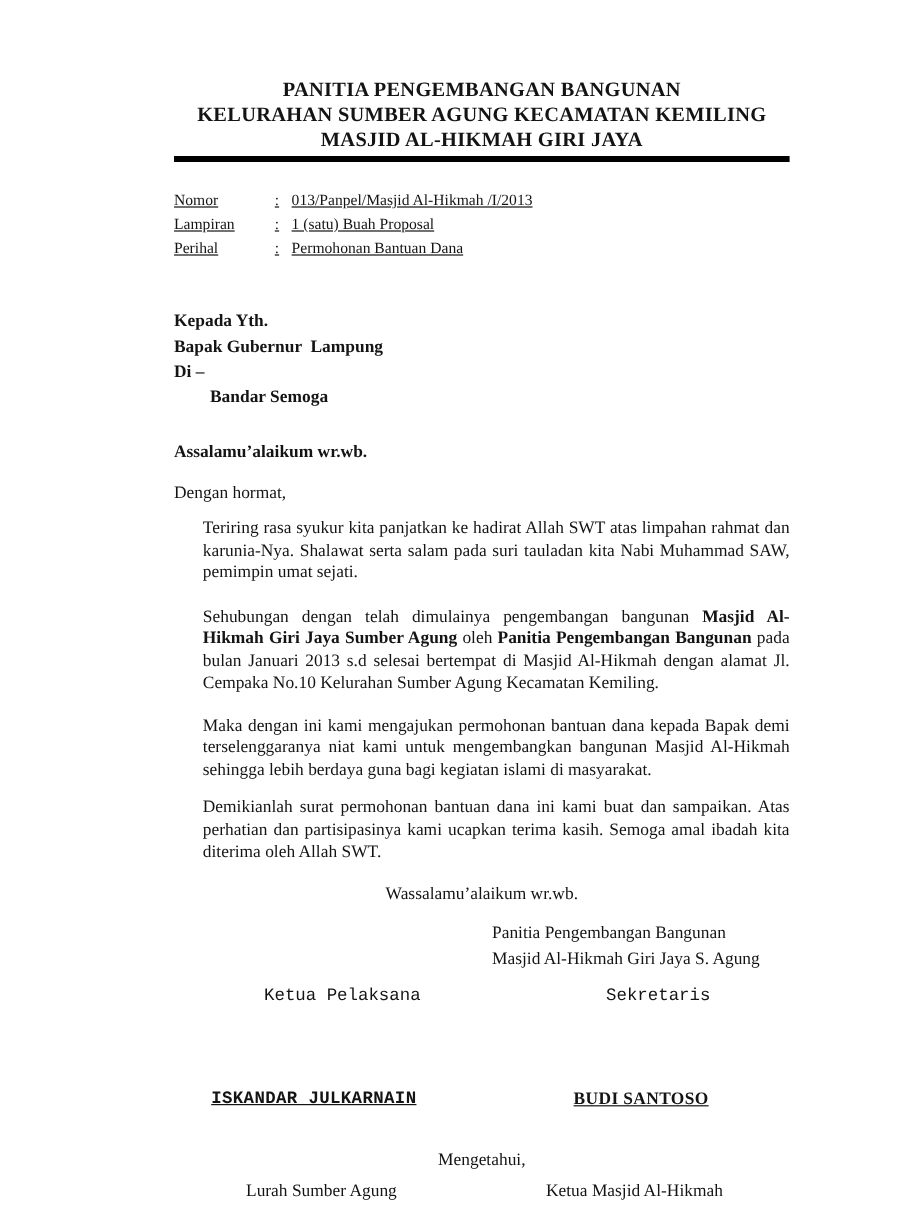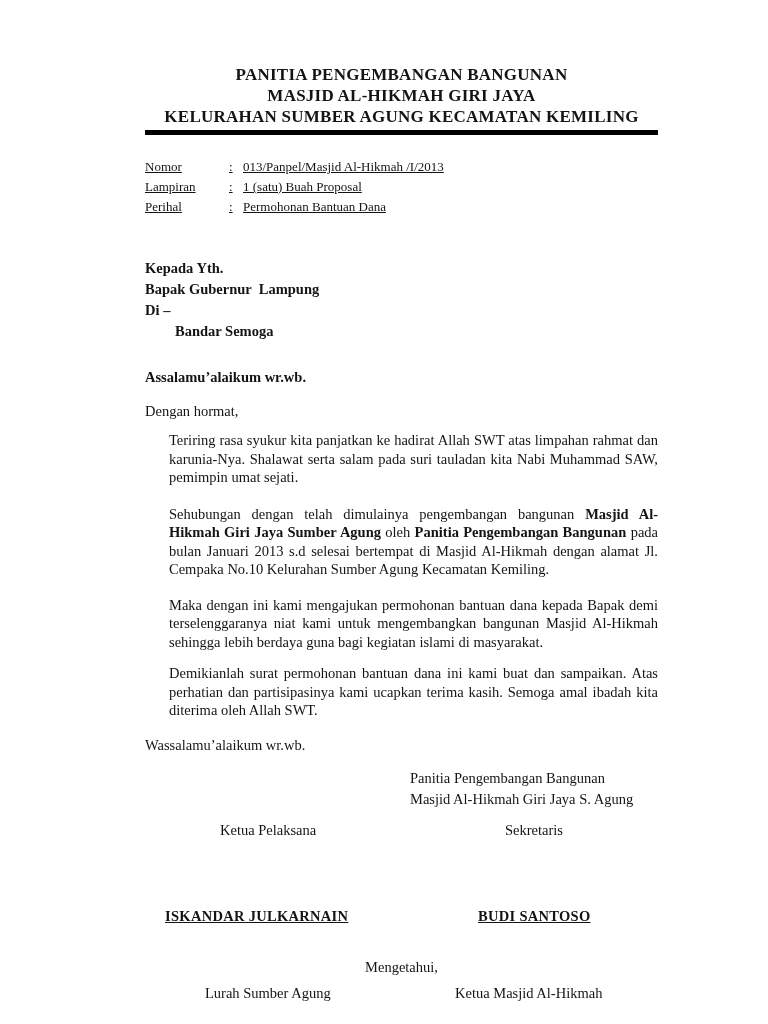--- a/index.html
+++ b/index.html
@@ -55,50 +55,51 @@
   .greeting { margin-top: 14px; line-height: 20px; }
   .para {
     text-align: justify;
     line-height: 18.5px;
     margin-left: 24px;
   }
   .p1 { margin-top: 10px; }
   .p2 { margin-top: 18px; }
   .p3 { margin-top: 17px; }
   .p4 { margin-top: 13px; }
-  .closing { margin-top: 15px; line-height: 20px; }
+  .closing { margin-top: 15px; line-height: 20px; text-align: center; }
   .bold { font-weight: bold; }
   
   .sig-date {
     margin-top: 13px;
     margin-left: 265px;
     font-size: 14.5px;
     line-height: 21px;
   }
   .roles-row {
     position: relative;
     height: 20px;
     margin-top: 12px;
     font-size: 14.5px;
+    font-family: Liberation Mono, monospace;
   }
   .role-left  { position: absolute; left: 75px; }
   .role-right { position: absolute; left: 360px; }
   .names-row {
     position: relative;
     height: 22px;
     margin-top: 66px;
     font-size: 14.5px;
   }
   .sig-name {
     position: absolute;
     font-weight: bold;
     text-decoration: underline;
     letter-spacing: 0.3px;
   }
-  .name-left  { left: 20px; }
+  .name-left  { left: 31px; font-family: Liberation Mono, monospace; }
   .name-right { left: 333px; }
   .acknowledge {
     margin-top: 27px;
     text-align: center;
     font-size: 14.5px;
     line-height: 20px;
   }
   .ack-row {
     position: relative;
     height: 20px;
@@ -108,22 +109,22 @@
   .ack-left  { position: absolute; left: 60px; }
   .ack-right { position: absolute; left: 310px; }
 </style>
 </head>
 <body>
 
 <div class="page">
 
   <div class="letterhead">
     <div>PANITIA PENGEMBANGAN BANGUNAN</div>
+    <div>KELURAHAN SUMBER AGUNG KECAMATAN KEMILING</div>
     <div>MASJID AL-HIKMAH GIRI JAYA</div>
-    <div>KELURAHAN SUMBER AGUNG KECAMATAN KEMILING</div>
   </div>
   <div class="header-rule"></div>
 
   <div class="meta">
     <div class="meta-row">
       <span class="meta-label">Nomor</span>
       <span class="meta-colon">:</span>
       <span class="meta-value">013/Panpel/Masjid Al-Hikmah /I/2013</span>
     </div>
     <div class="meta-row">

